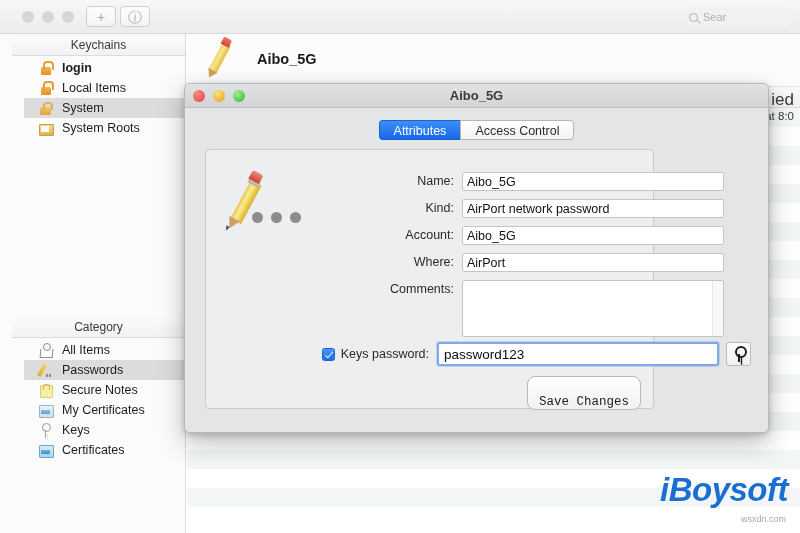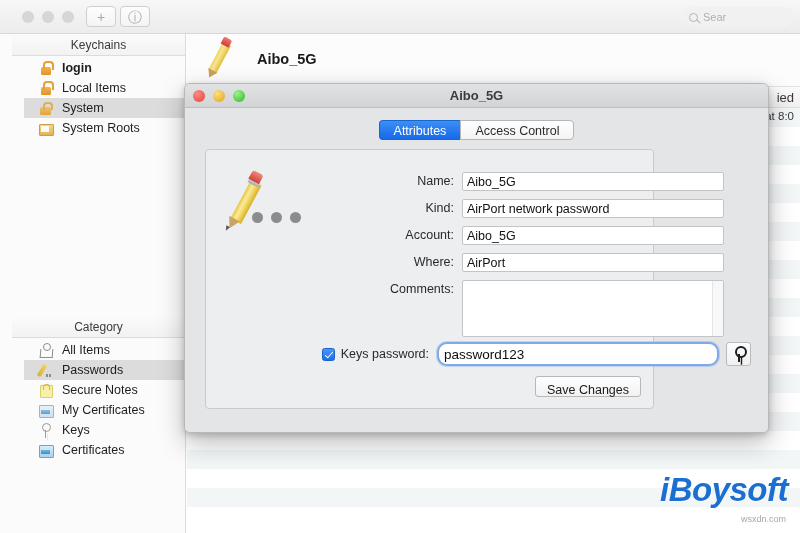--- a/index.html
+++ b/index.html
@@ -245,21 +245,21 @@
   .item-kind { font-size: 11.5px; color: #333; }
   .item-kind b { font-weight: bold; }
 
   .col-headers {
     position: absolute; left: 0; top: 53px; width: 613px; height: 21px;
     background: linear-gradient(#fbfbfb, #f0f0f0);
     border-bottom: 1px solid #dedede;
   }
   .col-mod {
     position: absolute; right: 6px; top: 3px;
-    font-size: 13px; color: #3a3a3a;
+    font-size: 17px; color: #3a3a3a;
   }
   .row-partial {
     position: absolute; right: 0; top: 74px; width: 613px; height: 19px;
     background: #f3f6f7;
   }
   .row-partial .cell {
     position: absolute; right: 6px; top: 2px;
     font-size: 11.5px; color: #3a3a3a;
   }
 
@@ -422,21 +422,21 @@
   .cbox::after {
     content: ""; position: absolute; left: 4px; top: 1px;
     width: 3px; height: 7px;
     border: solid #fff; border-width: 0 1.8px 1.8px 0;
     transform: rotate(42deg);
   }
   .pwfield {
     width: 312px; height: 24px;
     background: #ffffff;
     border: 2px solid #7fa9e8;
-    border-radius: 10px;
+    border-radius: 3px;
     box-shadow: 0 0 0 1px rgba(110,160,230,0.35);
     font-size: 13.5px; color: #0d0d0d;
     padding: 0 5px;
     font-family: "Liberation Sans", sans-serif;
     outline: none;
   }
   .keybtn {
     width: 25px; height: 24px; margin-left: 7px;
     border: 1px solid #b9bbbc; border-radius: 3px;
     background: linear-gradient(#fdfdfd, #f0f0f0);
@@ -450,25 +450,26 @@
   }
   .keybtn .kg::after {
     content: ""; position: absolute; left: 5px; top: 8px;
     width: 2.5px; height: 8px; background: #1d1d1d;
     box-shadow: 2.5px 3px 0 -0.3px #1d1d1d;
   }
 
   .savebtn {
     position: absolute; right: 12px; top: 226px;
     height: 21px; line-height: 19px;
-    padding: 4px 11px;
+    padding: 16px 11px;
     font-size: 12.5px; color: #1b1b1b;
     background: linear-gradient(#ffffff, #f1f1f1);
     border: 1px solid #b6b8ba;
-    border-radius: 3px;
+    border-radius: 8px;
+    font-family: Liberation Mono, monospace;
   }
 </style>
 </head>
 <body>
 
 <div id="app">
 
   <div class="kc-toolbar">
     <div class="traffic" style="left:22px;">
       <span></span>

